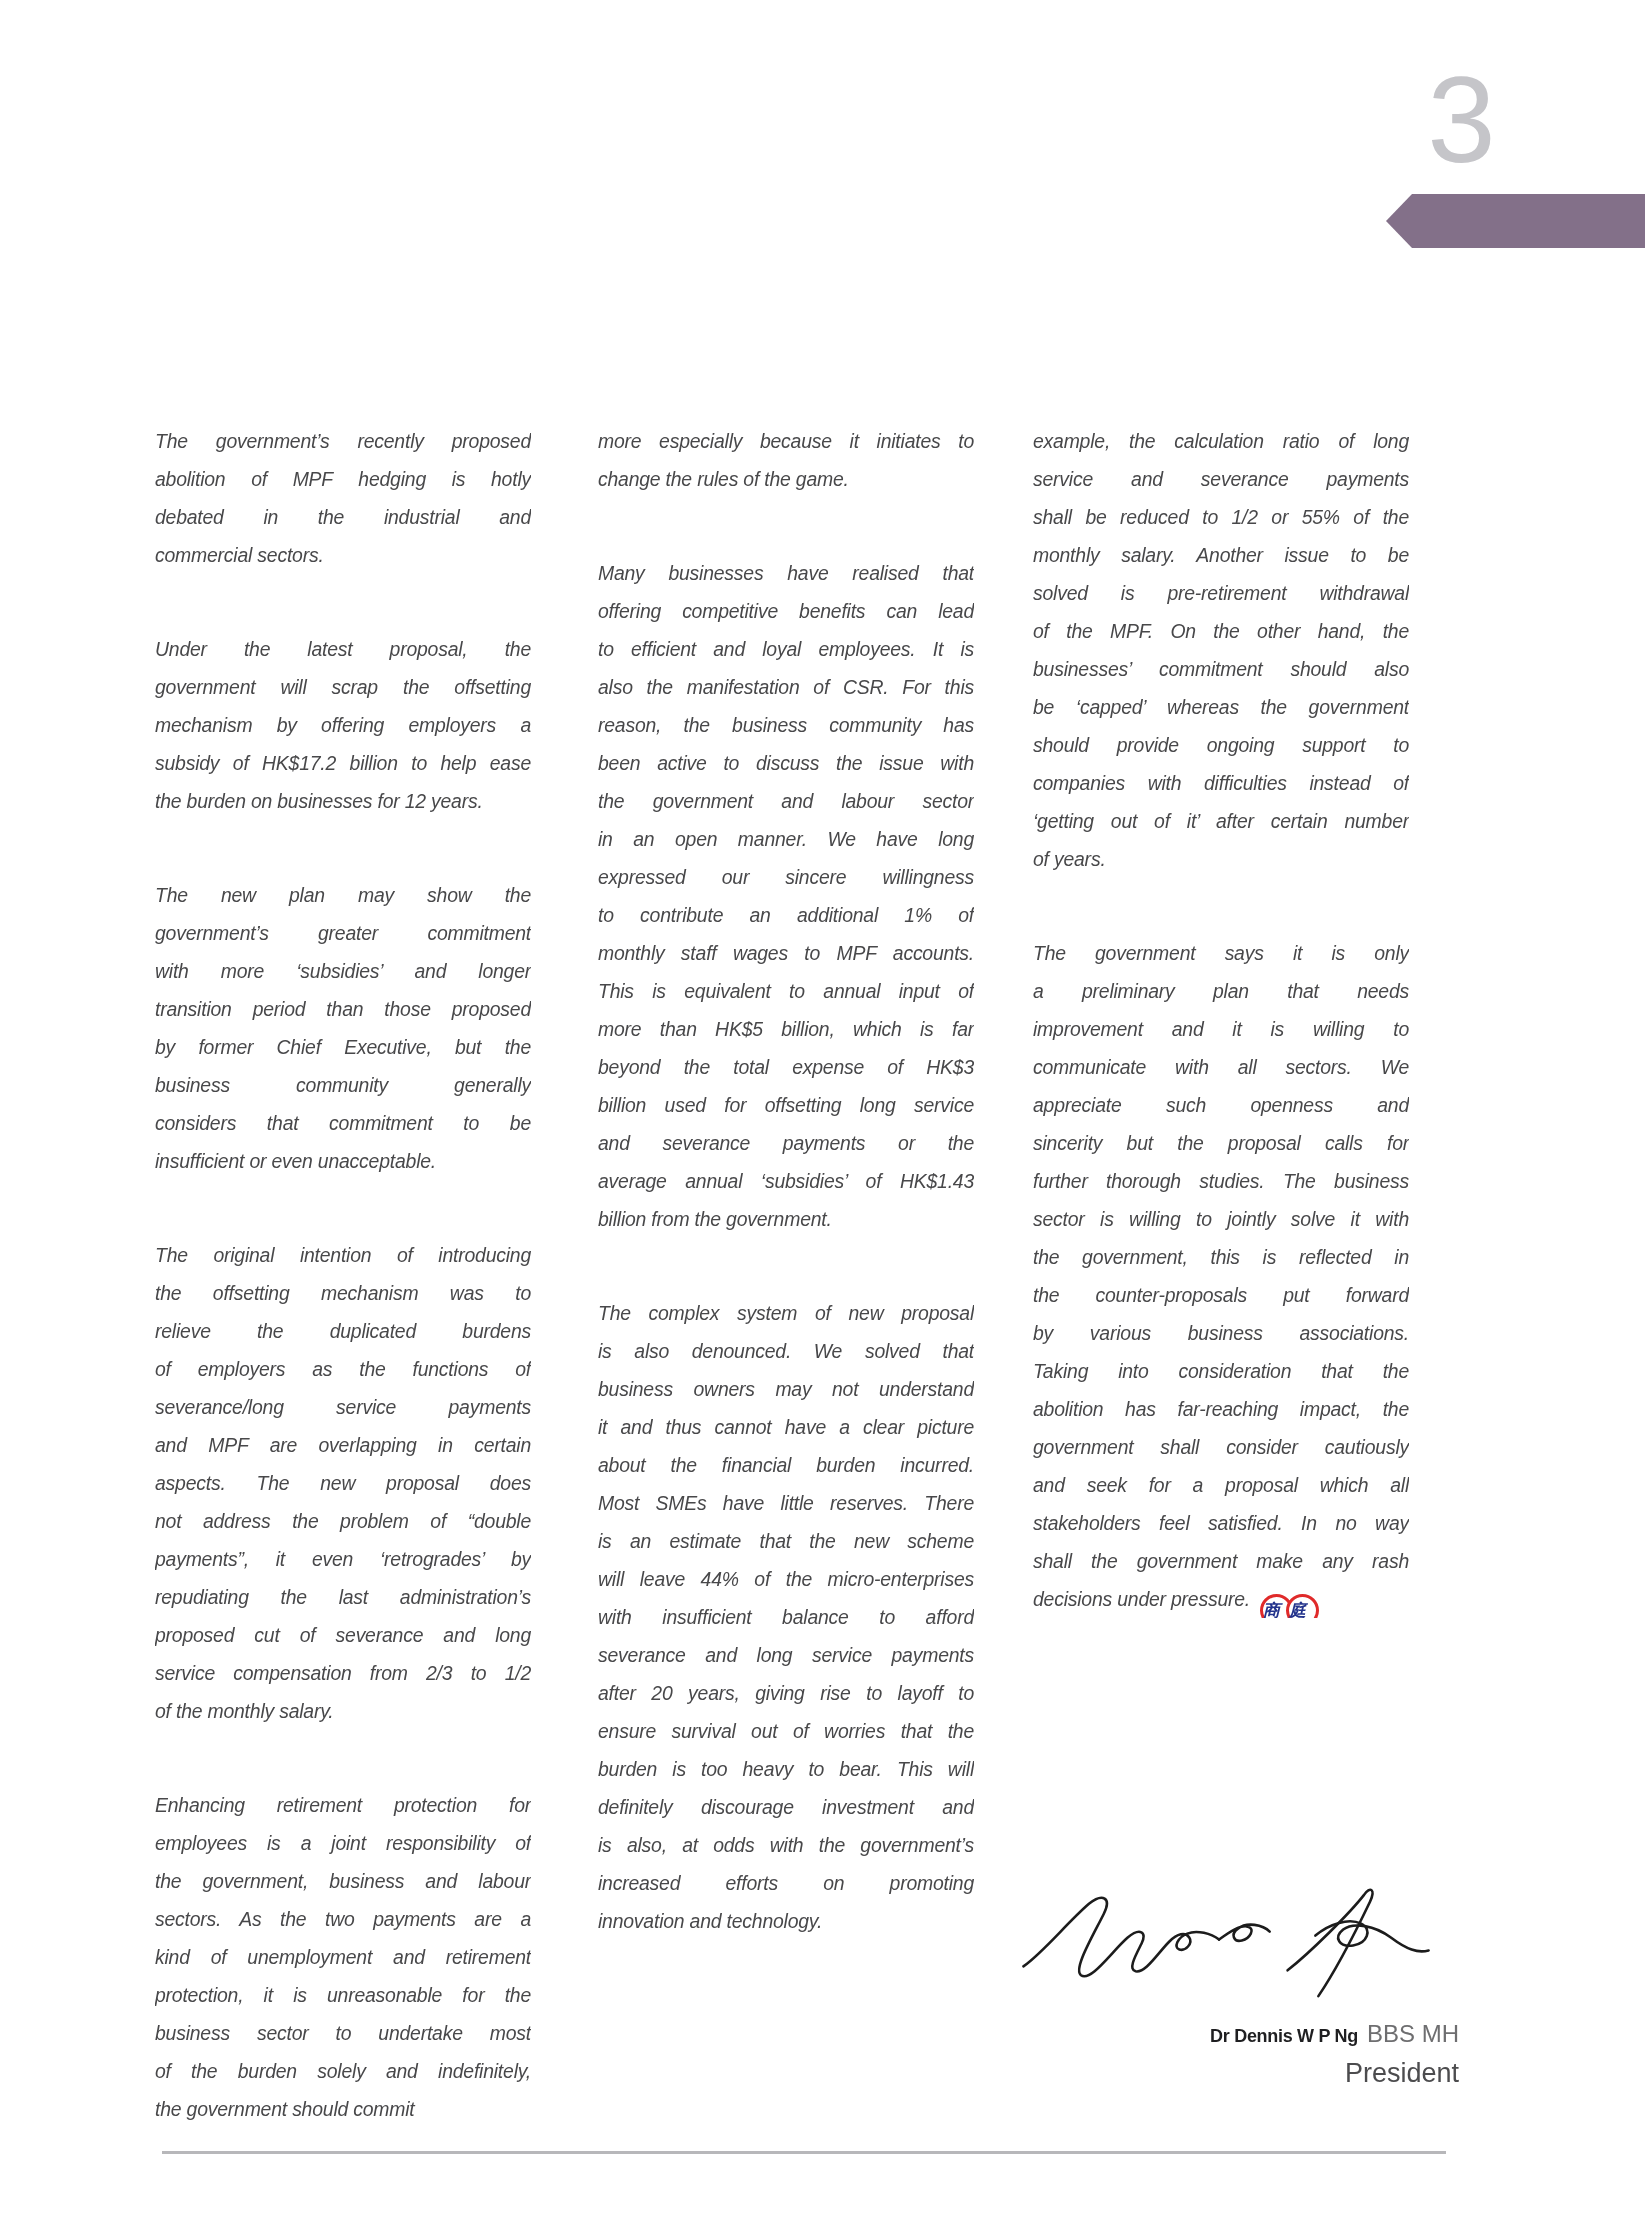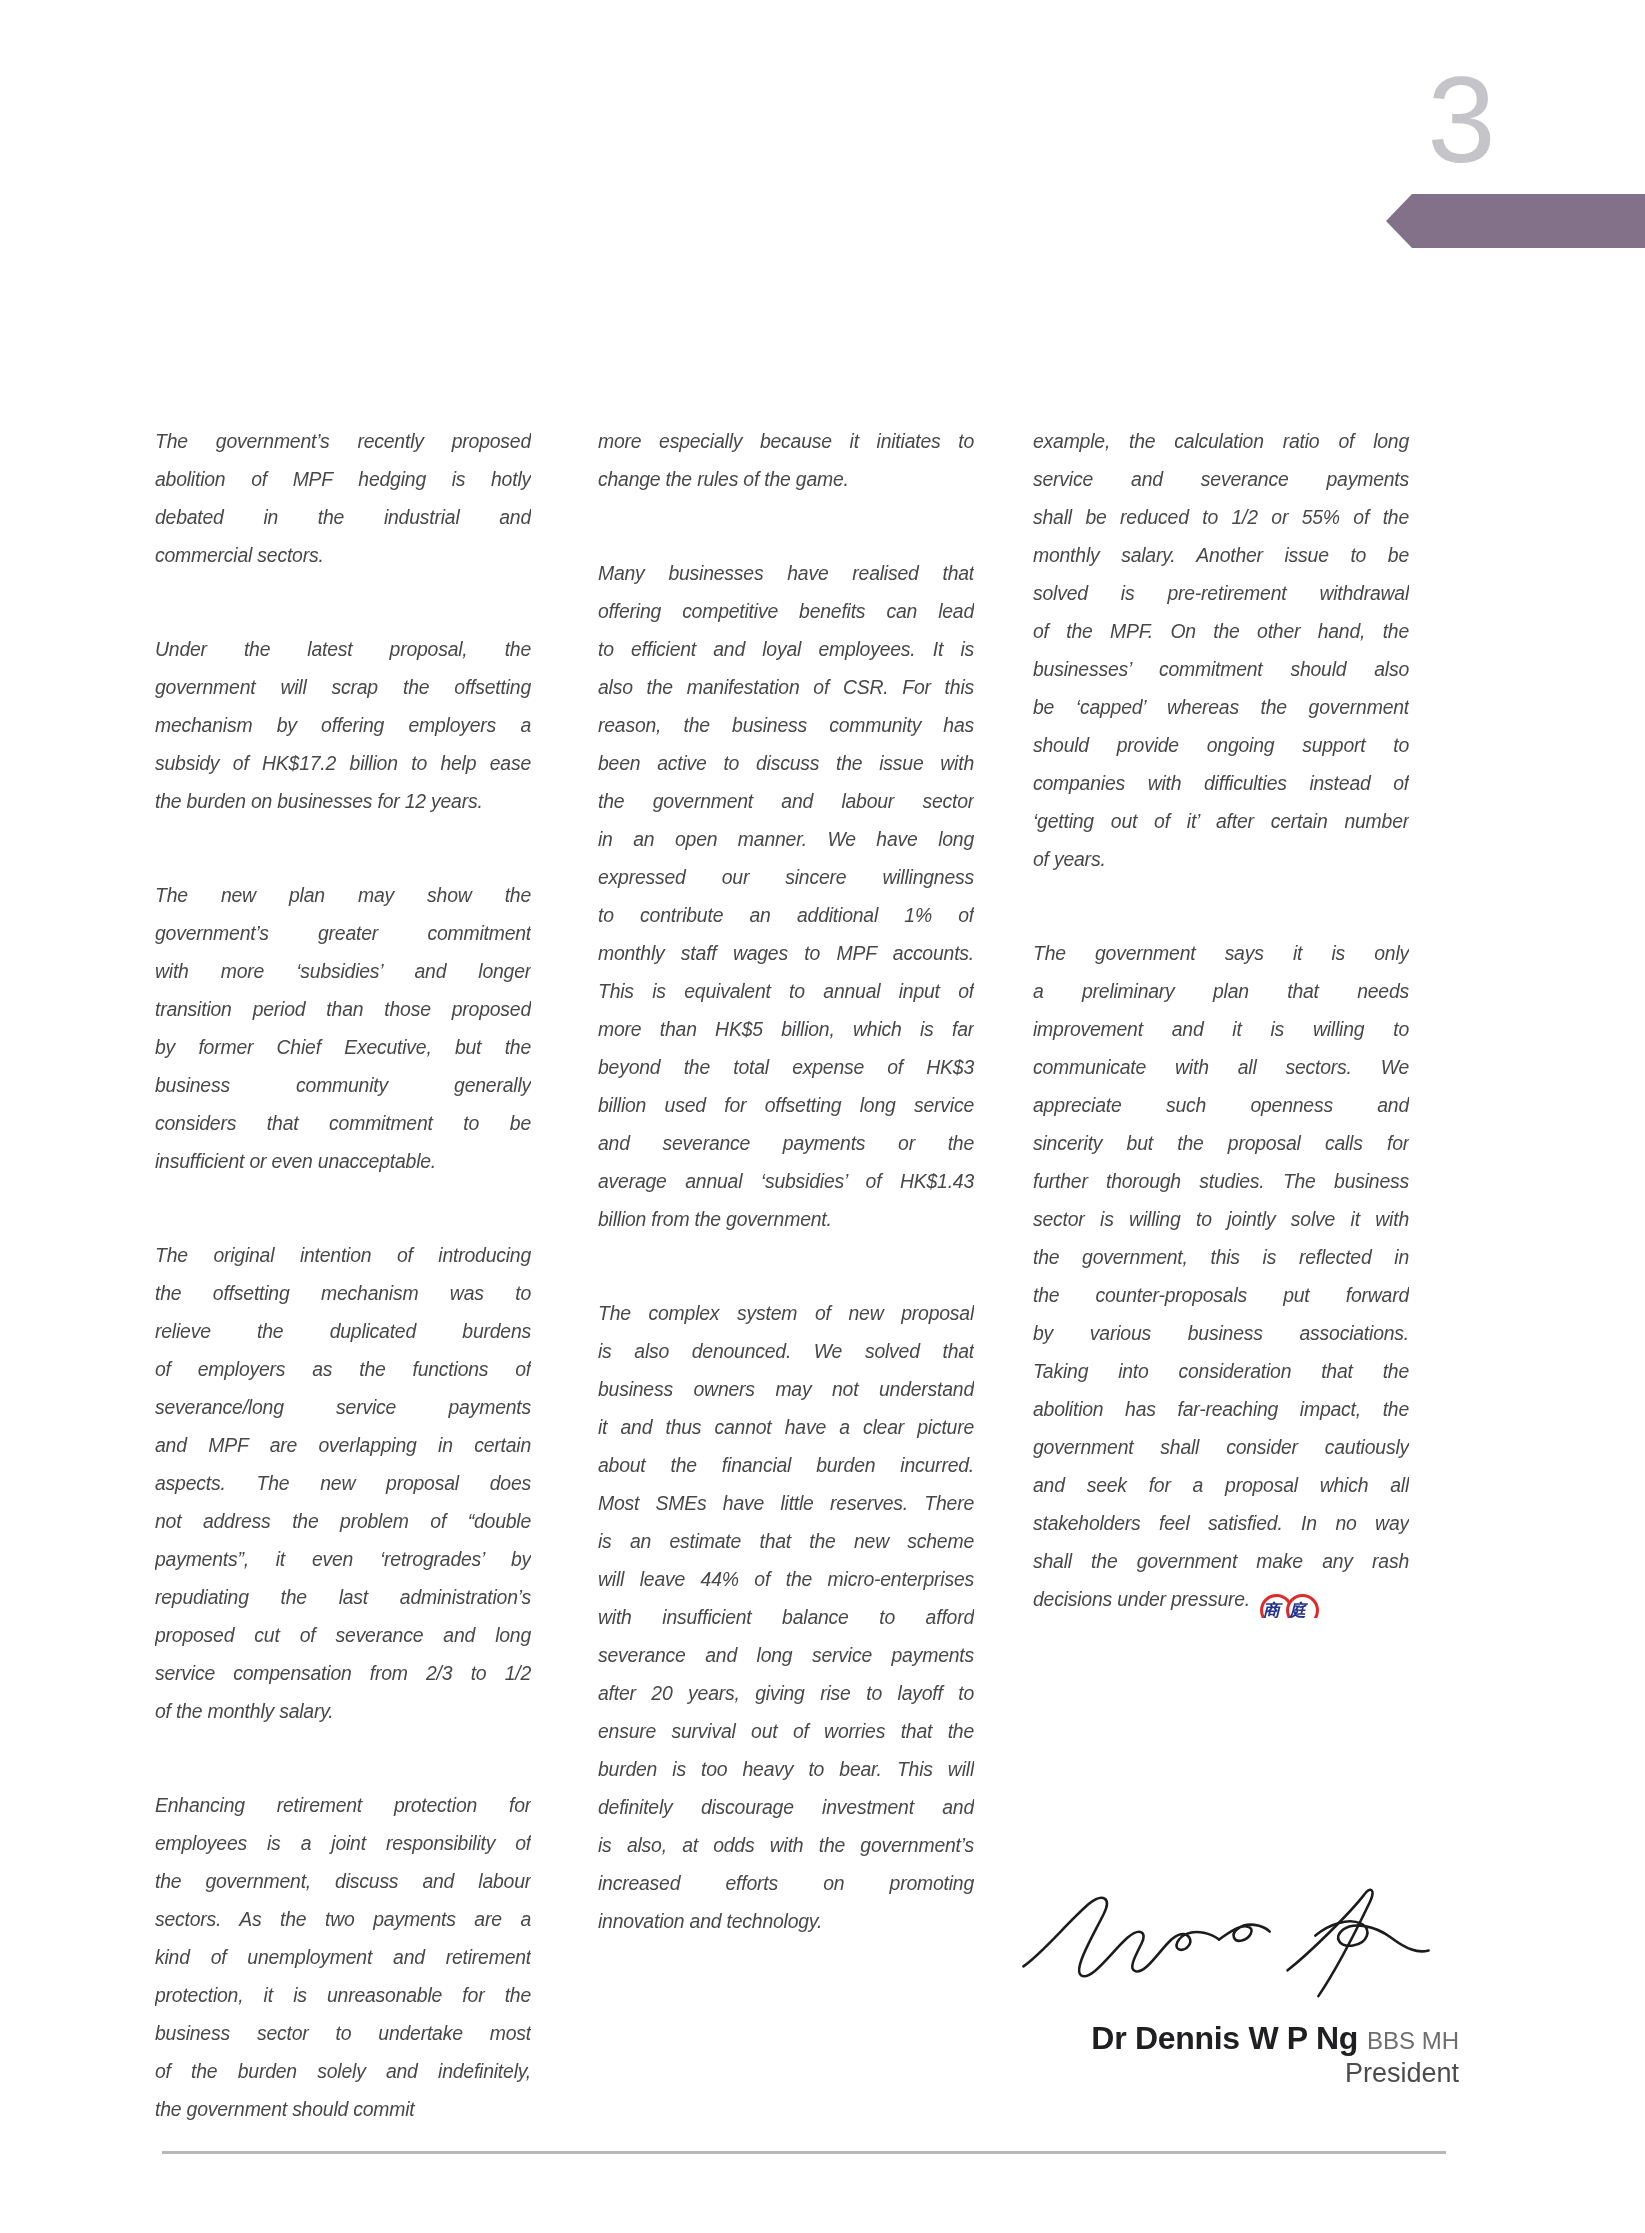--- a/index.html
+++ b/index.html
@@ -73,21 +73,21 @@
   
   #signature-svg{
     position:absolute;left:1017px;top:1873px;
   }
   #signer-line{
     position:absolute;top:2020px;left:1033px;width:426px;
     text-align:right;
     color:#1f1f21;
     white-space:nowrap;
   }
-  #signer-name{font-size:32px;font-weight:bold;letter-spacing:-0.3px;}
+  #signer-name{font-size:18px;font-weight:bold;letter-spacing:-0.3px;}
   #signer-honors{font-size:24px;font-weight:normal;color:#6e6e70;margin-left:9px;}
   #signer-title{
     position:absolute;top:2058px;left:1033px;width:426px;
     text-align:right;
     font-size:27px;color:#4c4c4e;
   }
   
   #footer-rule{
     position:absolute;left:162px;top:2151px;
     width:1284px;height:3px;
@@ -138,21 +138,21 @@
         <div class="tline">not address the problem of “double</div>
         <div class="tline">payments”, it even ‘retrogrades’ by</div>
         <div class="tline">repudiating the last administration’s</div>
         <div class="tline">proposed cut of severance and long</div>
         <div class="tline">service compensation from 2/3 to 1/2</div>
         <div class="tline last">of the monthly salary.</div>
       </div>
       <div class="para">
         <div class="tline">Enhancing retirement protection for</div>
         <div class="tline">employees is a joint responsibility of</div>
-        <div class="tline">the government, discuss and labour</div>
+        <div class="tline">the government, business and labour</div>
         <div class="tline">sectors. As the two payments are a</div>
         <div class="tline">kind of unemployment and retirement</div>
         <div class="tline">protection, it is unreasonable for the</div>
         <div class="tline">business sector to undertake most</div>
         <div class="tline">of the burden solely and indefinitely,</div>
         <div class="tline last">the government should commit</div>
       </div>
     </div>
   <div class="col" id="col-1">
       <div class="para">

